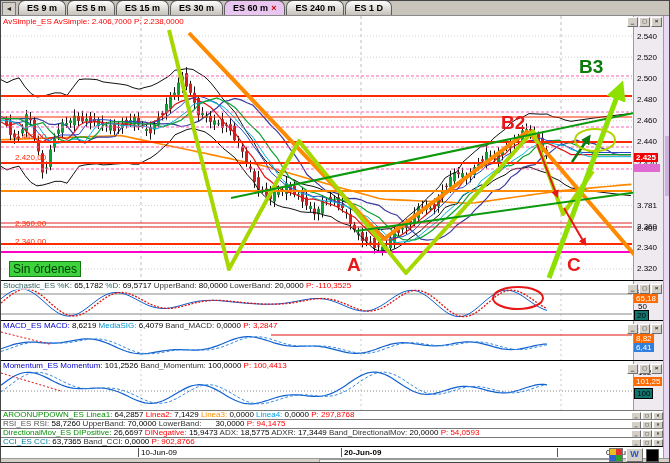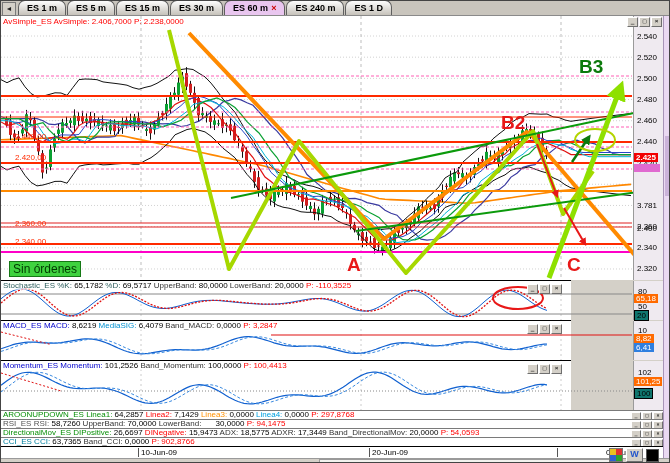--- a/index.html
+++ b/index.html
@@ -10,21 +10,21 @@
           border-bottom:1px solid #8a8a8a;display:flex;align-items:flex-end;padding-left:17px;box-sizing:border-box;}
   .tabscroll{position:absolute;left:1px;top:1px;width:12px;height:12px;background:#d4d0c8;
              border:1px solid #7a7a7a;font-size:7px;line-height:11px;text-align:center;color:#222;}
   .tab{height:14px;line-height:12px;padding:0 8px;margin-right:1px;font-size:9px;font-weight:bold;color:#000;
        background:linear-gradient(#fdfdfd,#c6c2ba);border:1px solid #5f5f5f;border-bottom:none;
        border-radius:7px 7px 0 0;display:flex;align-items:center;gap:3px;white-space:nowrap;}
   .tab.active{background:#e9c6ef;}
   .tab .x{color:#c00;font-weight:bold;}
   
   .chart-window{position:absolute;top:15px;left:0;width:670px;height:264px;background:#fff;}
-  .panel{position:absolute;left:0;width:570px;background:#fff;border-top:1px solid #000;box-sizing:border-box;}
+  .panel{position:absolute;left:0;width:670px;background:#fff;border-top:1px solid #000;box-sizing:border-box;}
   #p-stoch{top:279px;height:40px;} #p-macd{top:319px;height:40px;} #p-mom{top:359px;height:50px;}
   .panel svg,.chart-window svg{position:absolute;top:0;left:0;}
   .info-line{position:absolute;top:1px;left:2px;font-size:8px;color:#f00;white-space:nowrap;z-index:8;}
   .plabel{position:absolute;top:0;left:2px;font-size:8px;white-space:nowrap;z-index:8;background:rgba(255,255,255,.6);}
   .lvl{position:absolute;left:14px;font-size:8px;color:#ff2a00;z-index:7;}
   .no-orders{position:absolute;left:8px;top:245px;font-size:12px;color:#013a01;background:#3fd23f;
              border:1px solid #157815;padding:0 3px;z-index:7;}
   .anno{position:absolute;font-weight:bold;font-size:19px;z-index:9;}
   .anno.red{color:#e81818;} .anno.green{color:#0b7a0b;}
   
@@ -65,21 +65,21 @@
 </style>
 </head>
 <body>
 
 <div class="app">
 
   <div class="tabbar">
     <div class="tabscroll">◄</div>
     <div id="tabs" style="display:flex;align-items:flex-end;">
         <div class="tab">
-          <span>ES 1 m</span>
+          <span>ES 9 m</span>
         </div>
         <div class="tab">
           <span>ES 5 m</span>
         </div>
         <div class="tab">
           <span>ES 15 m</span>
         </div>
         <div class="tab">
           <span>ES 30 m</span>
         </div>
@@ -572,21 +572,21 @@
     <div class="winctl">
       <b>_</b>
       <b>□</b>
       <b>×</b>
     </div>
   </div>
 
   <div class="xaxis">
       <div id="xticks">
         <span class="xt" style="left: 137px;">10-Jun-09</span>
-        <span class="xt" style="left: 368px;">20-Jun-09</span>
+        <span class="xt" style="left: 340px; font-weight: bold;">20-Jun-09</span>
         <span class="xt" style="left: 556px; padding-left: 48px;">01-Jul-09</span>
       </div>
     </div>
   <div class="bstrip"></div>
   <div class="bthumb"></div>
   <div class="vstrip">
       <div class="vthumb"></div>
     </div>
   <div class="sicons">
     <div class="ic-pin"></div>

